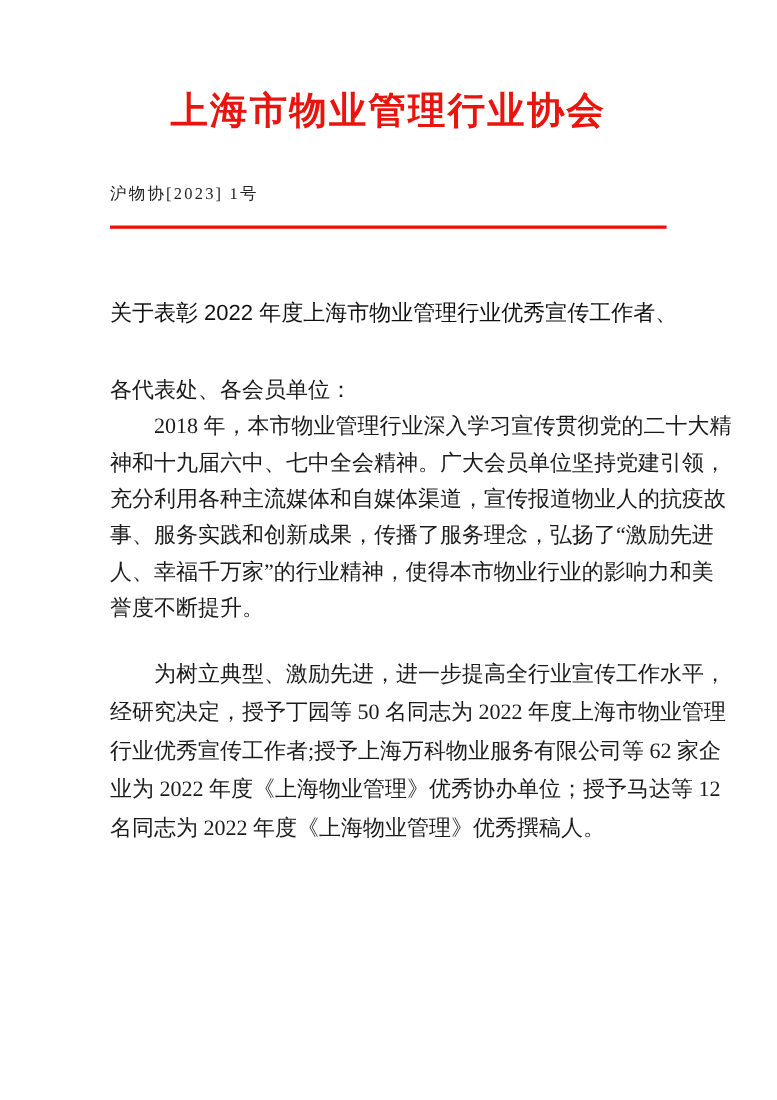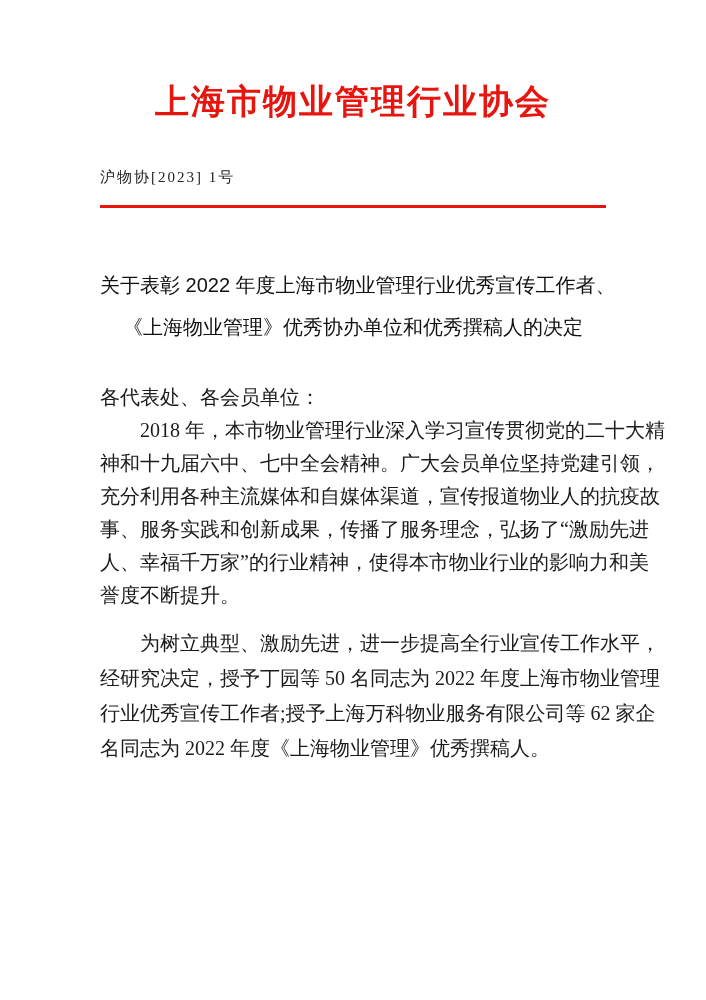--- a/index.html
+++ b/index.html
@@ -57,55 +57,55 @@
   }
   .body-block { margin-top: 33px; }
   .line {
     font-size: 20px;
     text-align: justify;
     color: #1b1b1b;
     white-space: nowrap;
   }
   .p1 .line, .line.p1 { line-height: 33px; }
   .p2 .line { line-height: 35px; }
-  .para.p2 { margin-top: 14px; }
+  .para.p2 { margin-top: 26px; }
   .j { text-align-last: justify; }
   .indent { text-indent: 2em; }
 </style>
 </head>
 <body>
 
 <div class="page">
 
   <div class="org-name">上海市物业管理行业协会</div>
 
   <div class="doc-number">沪物协[2023] 1号</div>
 
   <div class="red-line"></div>
 
   <h1 class="doc-title">
     <span class="title-line">关于表彰 2022 年度上海市物业管理行业优秀宣传工作者、</span>
-    <span class="title-line">《上海物业管理》优秀协办单位和优秀撰稿人的决定</span>
   </h1>
 
   <div class="body-block">
 
     <div class="line p1">各代表处、各会员单位：</div>
 
     <div class="para p1">
       <div class="line indent j">2018 年，本市物业管理行业深入学习宣传贯彻党的二十大精</div>
       <div class="line j">神和十九届六中、七中全会精神。广大会员单位坚持党建引领，</div>
       <div class="line j">充分利用各种主流媒体和自媒体渠道，宣传报道物业人的抗疫故</div>
       <div class="line j">事、服务实践和创新成果，传播了服务理念，弘扬了“激励先进</div>
       <div class="line j">人、幸福千万家”的行业精神，使得本市物业行业的影响力和美</div>
       <div class="line">誉度不断提升。</div>
     </div>
 
     <div class="para p2">
       <div class="line indent j">为树立典型、激励先进，进一步提高全行业宣传工作水平，</div>
       <div class="line j">经研究决定，授予丁园等 50 名同志为 2022 年度上海市物业管理</div>
       <div class="line j">行业优秀宣传工作者;授予上海万科物业服务有限公司等 62 家企</div>
+      <div class="line j">业为 2022 年度《上海物业管理》优秀协办单位；授予马达等 12</div>
       <div class="line">名同志为 2022 年度《上海物业管理》优秀撰稿人。</div>
     </div>
 
   </div>
 
 </div>
 
 </body></html>

